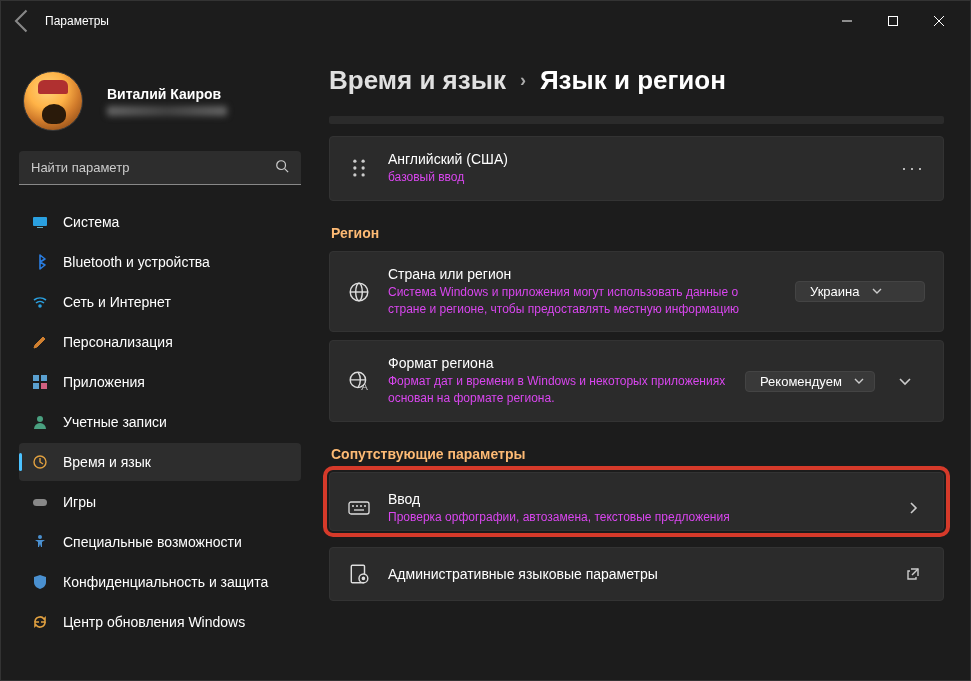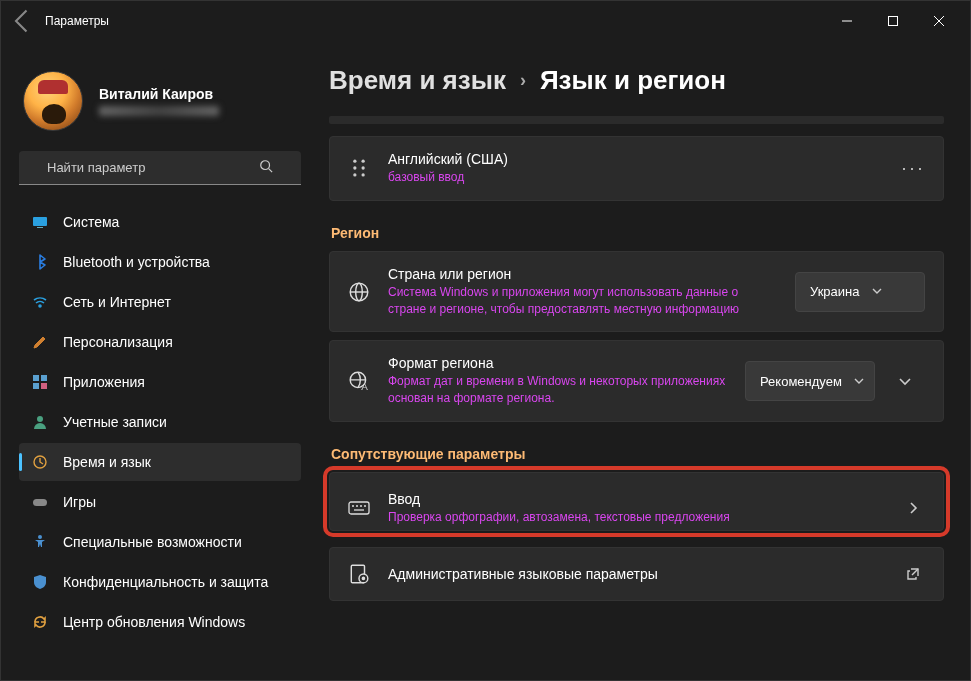--- a/index.html
+++ b/index.html
@@ -5,27 +5,27 @@
   * { margin: 0; padding: 0; box-sizing: border-box; font-family: "Segoe UI", -apple-system, sans-serif; }
   body { background: #000; width: 971px; height: 681px; overflow: hidden; }
   .window { width: 971px; height: 681px; background: #1c1c1c; border: 1px solid #333; display: flex; flex-direction: column; }
   .titlebar { height: 40px; display: flex; align-items: center; padding: 0 8px; color: #fff; }
   .titlebar .back { width: 28px; height: 28px; display:flex; align-items:center; justify-content:center; color:#888; cursor:pointer; }
   .titlebar .title { font-size: 12px; font-weight: 400; margin-left: 8px; }
   .titlebar .spacer { flex: 1; }
   .wc { width: 46px; height: 32px; display:flex; align-items:center; justify-content:center; color:#fff; cursor:pointer; }
   .body { flex: 1; display: flex; overflow: hidden; }
   .sidebar { width: 310px; padding: 0 10px 10px 18px; display:flex; flex-direction:column; overflow:hidden; }
-  .profile { display:flex; align-items:center; gap:16px; padding: 30px 4px 20px 4px; }
+  .profile { display:flex; align-items:center; gap:24px; padding: 30px 4px 20px 4px; }
   .avatar { width: 60px; height: 60px; border-radius: 50%; background: radial-gradient(circle at 40% 30%, #ffd37a 0%, #ffb347 35%, #d17b2b 60%, #6b340f 100%); position:relative; overflow:hidden; border:1px solid #3a3a3a;}
   .avatar::before{content:""; position:absolute; top:8px; left:14px; width:30px; height:14px; background:#b03030; border-radius:6px 6px 2px 2px;}
   .avatar::after{content:""; position:absolute; bottom:6px; left:18px; width:24px; height:20px; background:#2a1a0a; border-radius:50% 50% 40% 40%;}
   .profile .name { color:#fff; font-size:14px; font-weight:600; }
   .profile .email { width:120px; height:10px; margin-top:4px; border-radius:2px; filter: blur(3px); background: linear-gradient(90deg,#666,#444,#666); }
-  .searchbox { height: 34px; background:#2d2d2d; border-bottom:1px solid #888; border-radius:4px 4px 0 0; display:flex; align-items:center; padding:0 28px; color:#ccc; margin-bottom:18px; }
+  .searchbox { height: 34px; background:#2d2d2d; border-bottom:1px solid #888; border-radius:4px 4px 0 0; display:flex; align-items:center; padding:0 12px; color:#ccc; margin-bottom:18px; }
   .searchbox input { flex:1; background:transparent; border:none; outline:none; color:#fff; font-size:13px; }
   .searchbox input::placeholder { color:#ccc; }
   .nav { display:flex; flex-direction:column; gap:2px; }
   .nav-item { height:38px; display:flex; align-items:center; gap:14px; padding:0 12px; border-radius:4px; color:#fff; font-size:14px; cursor:pointer; position:relative; }
   .nav-item.active { background:#2d2d2d; }
   .nav-item.active::before { content:""; position:absolute; left:0; top:10px; bottom:10px; width:3px; background:#4cc2ff; border-radius:2px; }
   .nav-ico { width:18px; height:18px; display:flex; align-items:center; justify-content:center; font-size:14px; }
   .nav-ico svg { width:16px; height:16px; }
   .main { flex:1; padding: 24px 26px 20px 18px; overflow-y:auto; color:#fff; position:relative; }
   .main::-webkit-scrollbar{width:4px;} .main::-webkit-scrollbar-thumb{background:#555;border-radius:2px;}
@@ -34,21 +34,21 @@
   .crumb .sep { color:#aaa; font-size:18px; }
   .bar { height:8px; background:#2b2b2b; border-radius:2px; margin-bottom:12px; }
   .card { background:#2b2b2b; border:1px solid #333; border-radius:4px; display:flex; align-items:center; padding:14px 18px; gap:18px; margin-bottom:8px; }
   .card .ico { width:22px; height:22px; display:flex; align-items:center; justify-content:center; color:#ddd; }
   .card .txt { flex:1; }
   .card .ttl { font-size:14px; color:#fff; }
   .card .sub { font-size:12px; color:#d946ef; margin-top:2px; line-height:1.4; }
   .card .action { margin-left:auto; display:flex; align-items:center; gap:10px; }
   .more { font-size:18px; color:#ccc; cursor:pointer; letter-spacing:2px; }
   .section-hdr { font-size:14px; font-weight:600; color:#fdba74; margin:24px 0 10px 2px; }
-  .dropdown { background:#393939; border:1px solid #444; border-radius:4px; height:40px; min-width:130px; padding:0 1px 0 14px; display:flex; align-items:center; gap:12px; font-size:13px; color:#fff; cursor:pointer; }
+  .dropdown { background:#393939; border:1px solid #444; border-radius:4px; height:21px; min-width:130px; padding:0 1px 0 14px; display:flex; align-items:center; gap:12px; font-size:13px; color:#fff; cursor:pointer; }
   .chev { width:24px; height:24px; display:flex; align-items:center; justify-content:center; color:#ccc; cursor:pointer; }
   .chev.expand { width:40px; height:40px; }
   .highlight { position:relative; }
   .highlight::after{ content:""; position:absolute; inset:-6px -6px -6px -6px; border:4px solid #d63a2a; border-radius:10px; pointer-events:none; }
 </style>
 </head>
 <body>
 
 <div class="window">
   <div class="titlebar">

